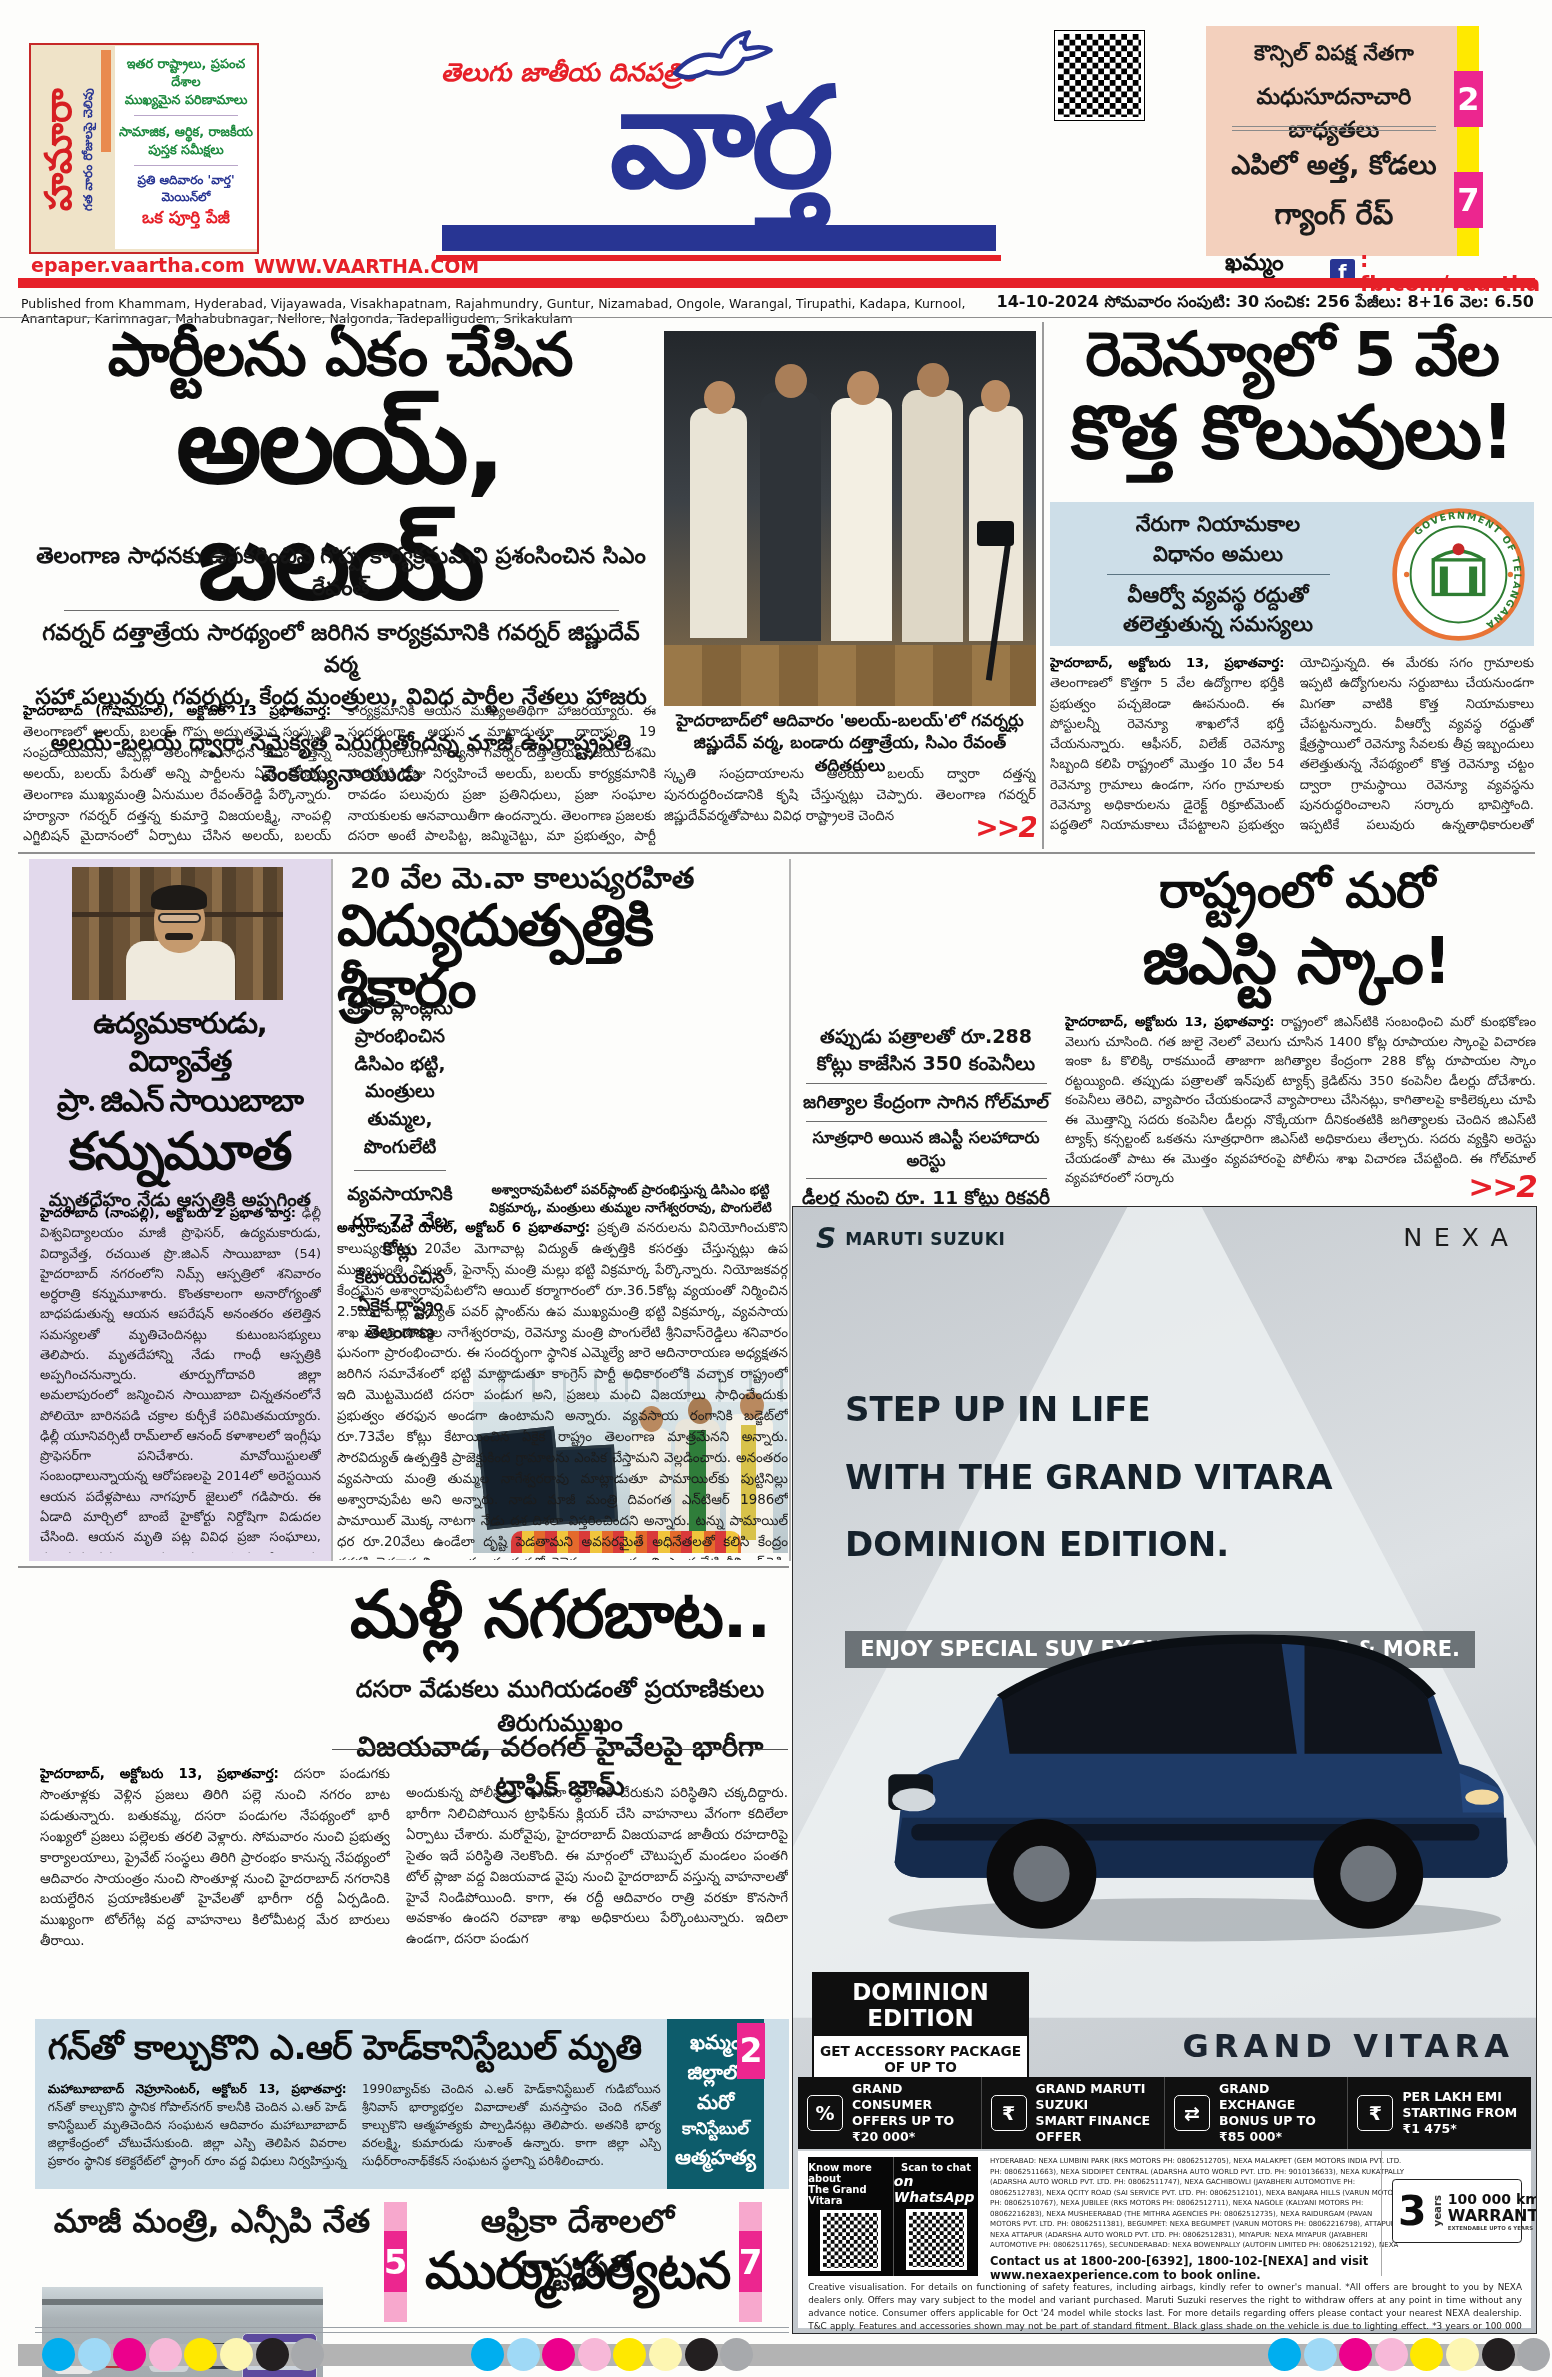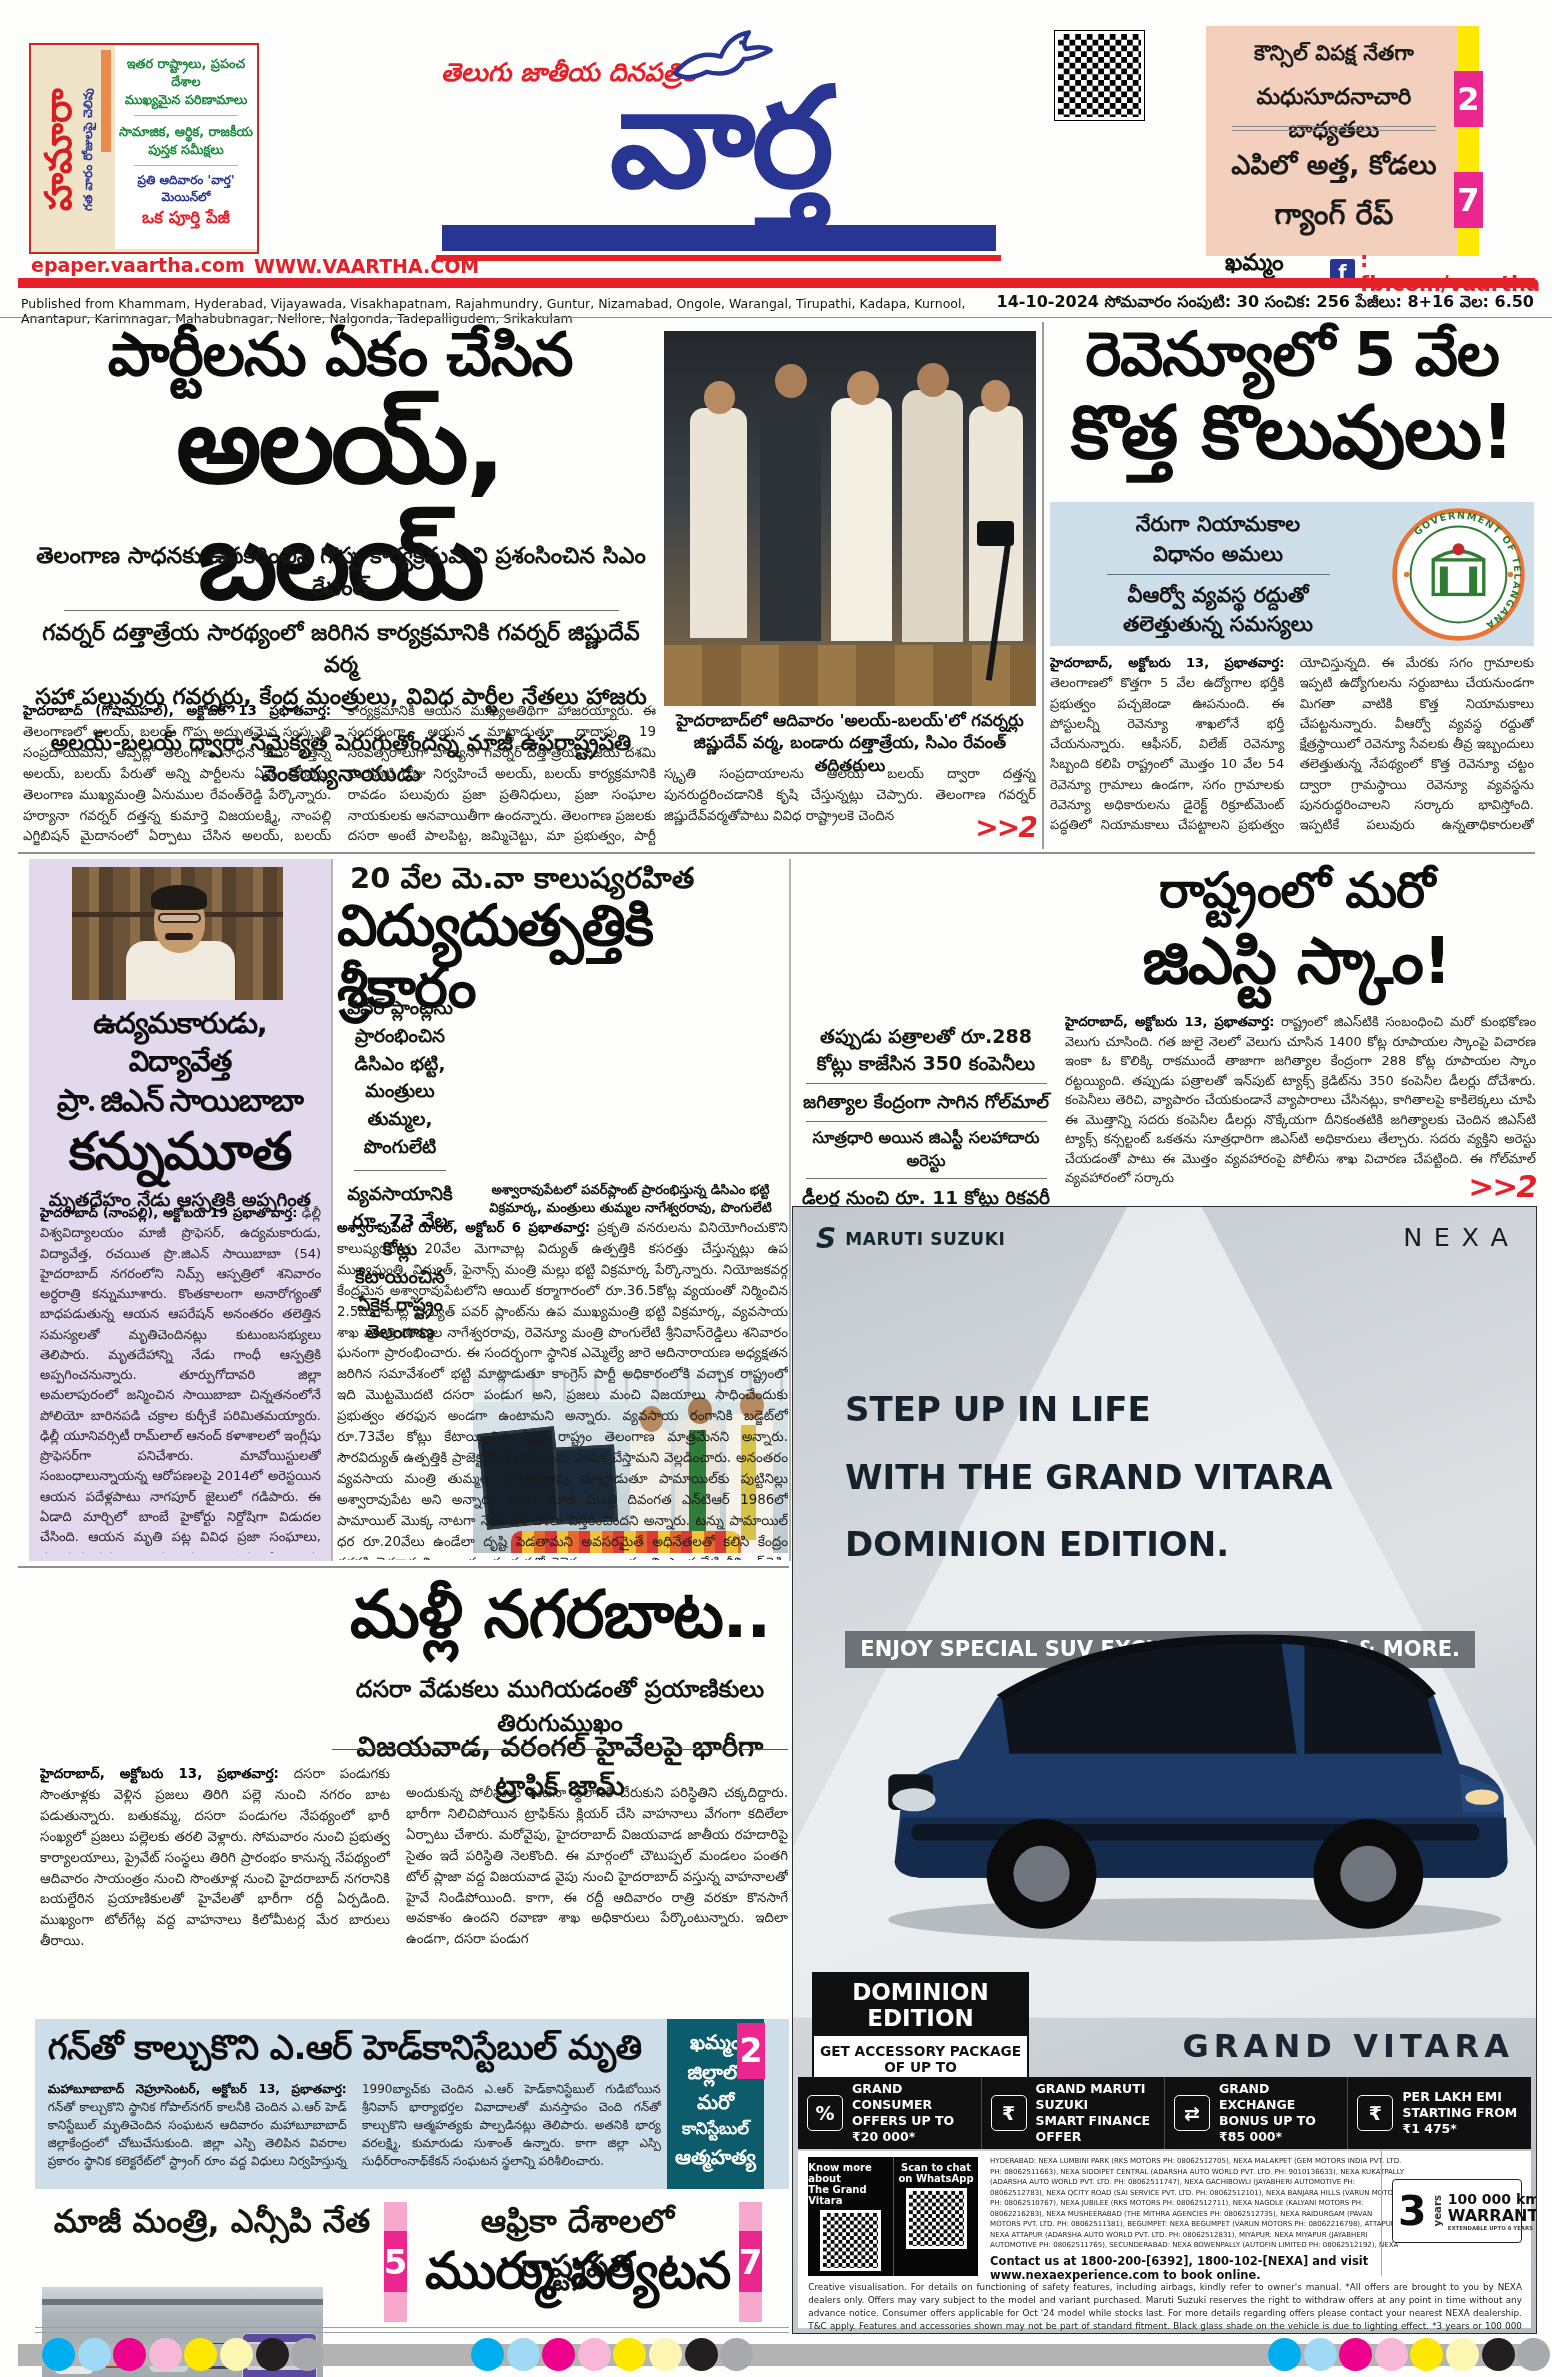--- a/index.html
+++ b/index.html
@@ -182,21 +182,21 @@
       <div style="position:absolute;left:93px;top:66px;width:28px;height:7.7px;background:#221d19;border-radius:3.8px;"></div>
     </div>
     <div class="abs tc" style="left:6.4px;top:146px;width:289px;">
       <div class="hl" style="font-size:29px;line-height:1.3;">ఉద్యమకారుడు,</div>
       <div class="hl" style="font-size:29px;line-height:1.3;">విద్యావేత్త</div>
       <div class="hl" style="font-size:31px;line-height:1.35;font-family:Liberation Serif, serif;">ప్రా. జిఎన్ సాయిబాబా</div>
       <div class="hl" style="font-size:52px;line-height:1.15;">కన్నుమూత</div>
       <div class="deck" style="font-size:18.5px;margin-top:5.1px;">మృతదేహం నేడు ఆస్పత్రికి అప్పగింత</div>
     </div>
     <div class="abs bodytxt" style="left:11px;top:344px;width:281px;height:350px;font-size:13px;">
-      <b>హైదరాబాద్ (నాంపల్లి), అక్టోబరు 19 ప్రభాత వార్త:</b>
+      <b>హైదరాబాద్ (నాంపల్లి), అక్టోబరు 2 ప్రభాత వార్త:</b>
       <span>ఢిల్లీ విశ్వవిద్యాలయం మాజీ ప్రొఫెసర్, ఉద్యమకారుడు, విద్యావేత్త, రచయిత ప్రొ.జిఎన్ సాయిబాబా (54) హైదరాబాద్ నగరంలోని నిమ్స్ ఆస్పత్రిలో శనివారం అర్ధరాత్రి కన్నుమూశారు. కొంతకాలంగా అనారోగ్యంతో బాధపడుతున్న ఆయన ఆపరేషన్ అనంతరం తలెత్తిన సమస్యలతో మృతిచెందినట్లు కుటుంబసభ్యులు తెలిపారు. మృతదేహాన్ని నేడు గాంధీ ఆస్పత్రికి అప్పగించనున్నారు. తూర్పుగోదావరి జిల్లా అమలాపురంలో జన్మించిన సాయిబాబా చిన్నతనంలోనే పోలియో బారినపడి చక్రాల కుర్చీకే పరిమితమయ్యారు. ఢిల్లీ యూనివర్సిటీ రామ్‌లాల్ ఆనంద్ కళాశాలలో ఇంగ్లీషు ప్రొఫెసర్‌గా పనిచేశారు. మావోయిస్టులతో సంబంధాలున్నాయన్న ఆరోపణలపై 2014లో అరెస్టయిన ఆయన పదేళ్లపాటు నాగపూర్ జైలులో గడిపారు. ఈ ఏడాది మార్చిలో బాంబే హైకోర్టు నిర్దోషిగా విడుదల చేసింది. ఆయన మృతి పట్ల వివిధ ప్రజా సంఘాలు, పలువురు ప్రముఖులు సంతాపం తెలిపారు. జీవితాంతం హక్కుల కోసం, అణగారిన వర్గాల కోసం నిలబడి పోరాటం చేశారని కొనియాడారు. నష్టాలపై యుద్ధం చేస్తున్నారు</span>
       
     </div>
   </div>
 
   <div class="abs vline" style="left:331px;top:859px;width:1.9px;height:702px;background:#b5b5b5;"></div>
 
   <div class="abs deck" style="left:350px;top:858px;width:441px;font-size:29px;">20 వేల మె.వా కాలుష్యరహిత</div>
   <div class="abs hl" style="left:337px;top:895px;width:451px;font-size:57px;letter-spacing:-1.9px;">విద్యుదుత్పత్తికి శ్రీకారం</div>
 
@@ -329,21 +329,21 @@
 
     <div class="abs" style="left:5.1px;top:944px;right:5.1px;bottom:5.1px;background:#fff;">
       <div class="abs" style="left:10.2px;top:6.4px;width:170px;height:119px;background:#070707;display:flex;">
         <div style="flex:1;display:flex;flex-direction:column;align-items:center;padding-top:5.1px;border-right:1.3px solid #555;">
           <span style="color:#fff;font-size:10px;font-weight:bold;">Know more about</span>
           <span style="color:#fff;font-size:10px;font-weight:bold;margin-bottom:3.8px;">The Grand Vitara</span>
           <span class="qr-sm" style="width:61px;height:61px;display:block;"></span>
         </div>
         <div style="flex:1;display:flex;flex-direction:column;align-items:center;padding-top:5.1px;">
           <span style="color:#fff;font-size:10px;font-weight:bold;">Scan to chat</span>
-          <span style="color:#fff;font-size:10px;font-weight:bold;margin-bottom:3.8px;">on WhatsApp</span>
+          <span style="color:#fff;font-size:14px;font-weight:bold;margin-bottom:3.8px;font-style:italic;">on WhatsApp</span>
           <span class="qr-sm" style="width:61px;height:61px;display:block;"></span>
         </div>
       </div>
 
       <div class="abs" style="left:192px;top:5.1px;width:414px;height:96px;font-size:7px;line-height:1.5;color:#1c1c1c;overflow:hidden;">HYDERABAD: NEXA LUMBINI PARK (RKS MOTORS PH: 08062512705), NEXA MALAKPET (GEM MOTORS INDIA PVT. LTD. PH: 08062511663), NEXA SIDDIPET CENTRAL (ADARSHA AUTO WORLD PVT. LTD. PH: 9010136633), NEXA KUKATPALLY (ADARSHA AUTO WORLD PVT. LTD. PH: 08062511747), NEXA GACHIBOWLI (JAYABHERI AUTOMOTIVE PH: 08062512783), NEXA QCITY ROAD (SAI SERVICE PVT. LTD. PH: 08062512101), NEXA BANJARA HILLS (VARUN MOTORS PH: 08062510767), NEXA JUBILEE (RKS MOTORS PH: 08062512711), NEXA NAGOLE (KALYANI MOTORS PH: 08062216283), NEXA MUSHEERABAD (THE MITHRA AGENCIES PH: 08062512735), NEXA RAIDURGAM (PAVAN MOTORS PVT. LTD. PH: 08062511381), BEGUMPET: NEXA BEGUMPET (VARUN MOTORS PH: 08062216798), ATTAPUR: NEXA ATTAPUR (ADARSHA AUTO WORLD PVT. LTD. PH: 08062512831), MIYAPUR: NEXA MIYAPUR (JAYABHERI AUTOMOTIVE PH: 08062511765), SECUNDERABAD: NEXA BOWENPALLY (AUTOFIN LIMITED PH: 08062512192), NEXA SAINIKPURI (VARUN MOTORS PH: 08062512359), WARANGAL: NEXA WARANGAL EAST (ADARSHA AUTO WORLD PVT. LTD. PH: 08062216904), KARIMNAGAR: NEXA RAMPUR (ADARSHA AUTO WORLD PVT. LTD. PH: 08062511741), NIZAMABAD: NEXA NIZAMABAD EAST (VARUN MOTORS PH: 08062512353), NALGONDA: NEXA NALGONDA NORTH (PAVAN MOTORS PVT LTD PH: 08062512011), KHAMMAM: NEXA WYRA ROAD (PARAMSHIVA MOTORS PH: 08062511063), MAHABUBNAGAR: NEXA MAHABUBNAGAR SOUTH (SRI JAYARAMA MOTORS PVT. LTD. PH: 08062511495), MANCHERIAL: NEXA MANCHERIAL CENTRAL (ADARSHA AUTO WORLD PVT. LTD. PH: 08062512041).</div>
       <div class="abs" style="left:192px;top:103px;width:414px;font-size:11.5px;font-weight:bold;color:#111;">Contact us at 1800-200-[6392], 1800-102-[NEXA] and visit www.nexaexperience.com to book online.</div>
 
       <div class="abs vline" style="right:149px;top:0;width:1.3px;height:125px;background:#aaa;"></div>
 
       <div class="abs" style="right:9px;top:28px;width:130px;height:64px;border:1.9px solid #222;border-radius:3.8px;background:#fff;display:flex;align-items:center;padding:2.6px 5.1px;gap:5.1px;">

